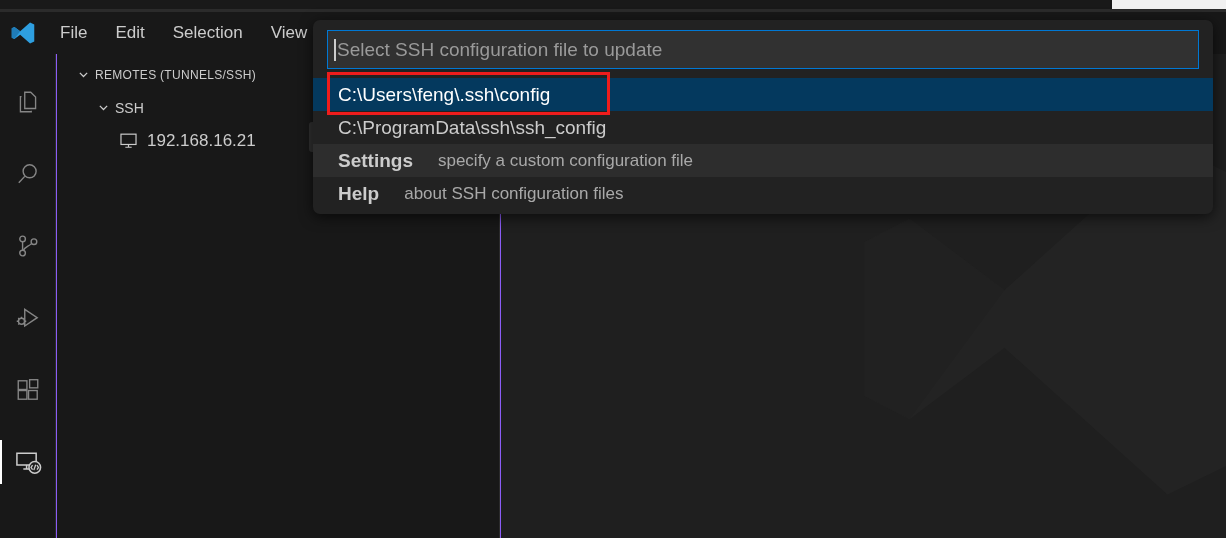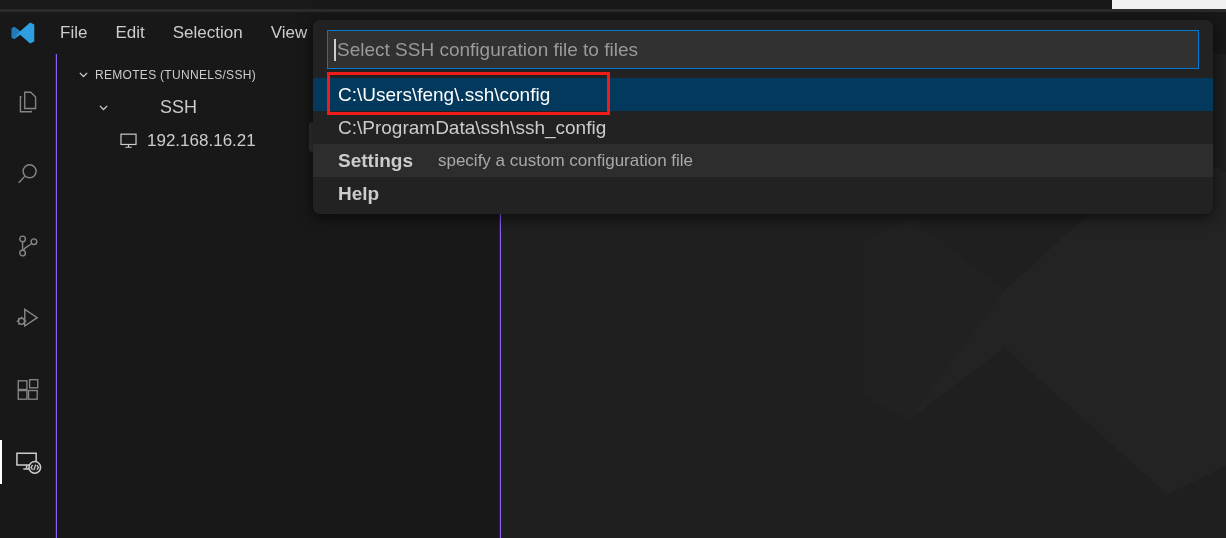--- a/index.html
+++ b/index.html
@@ -70,21 +70,21 @@
     display:flex; align-items:center; padding:0 10px; cursor:pointer;
   }
   .tree{ margin-top:4px; }
   .tree-row{
     display:flex; align-items:center; height:33px; cursor:pointer;
     color:#cccccc; white-space:nowrap;
   }
   .tw{ width:24px; display:flex; align-items:center; justify-content:center; }
   .chev{ width:13px; height:13px; display:block; }
   .sec-label{ font-size:12px; font-weight:normal; letter-spacing:.3px; }
-  .child-label{ font-size:18px;margin-left:45px; }
+  .child-label{ font-size:14px; }
   .leaf-label{ font-size:17px; }
   .mon-icon{ margin-right:9px; display:flex; align-items:center; }
 
   
   .editor{
     position:absolute; top:54px; left:501px; width:725px; height:484px;
     background:#1f1f1f; overflow:hidden;
   }
   .watermark-logo{
     position:absolute; right:-40px; top:50px; opacity:.40;
@@ -265,41 +265,42 @@
         <path d="M4.1 6.4 L9.4 10.4 L4.1 17.6 L1.6 16.3 L1.6 7.7 Z" fill="#242424"></path>
       </svg>
     </div>
   </div>
 
   <div class="quickpick">
 
     <div class="qp-inputwrap">
       <div class="qp-input">
         <span class="qp-caret"></span>
-        <span class="qp-placeholder">Select SSH configuration file to files</span>
+        <span class="qp-placeholder">Select SSH configuration file to update</span>
       </div>
     </div>
 
     <div class="qp-list">
 
       <div class="qp-row selected">
         <span>C:\Users\feng\.ssh\config</span>
       </div>
 
       <div class="qp-row">
         <span>C:\ProgramData\ssh\ssh_config</span>
       </div>
 
       <div class="qp-row hovered">
         <span class="lbl-strong">Settings</span>
         <span class="lbl-desc">specify a custom configuration file</span>
       </div>
 
       <div class="qp-row">
         <span class="lbl-strong">Help</span>
+        <span class="lbl-desc">about SSH configuration files</span>
       </div>
 
     </div>
   </div>
 
   <div class="red-box"></div>
 
 </div>
 
 </body></html>

